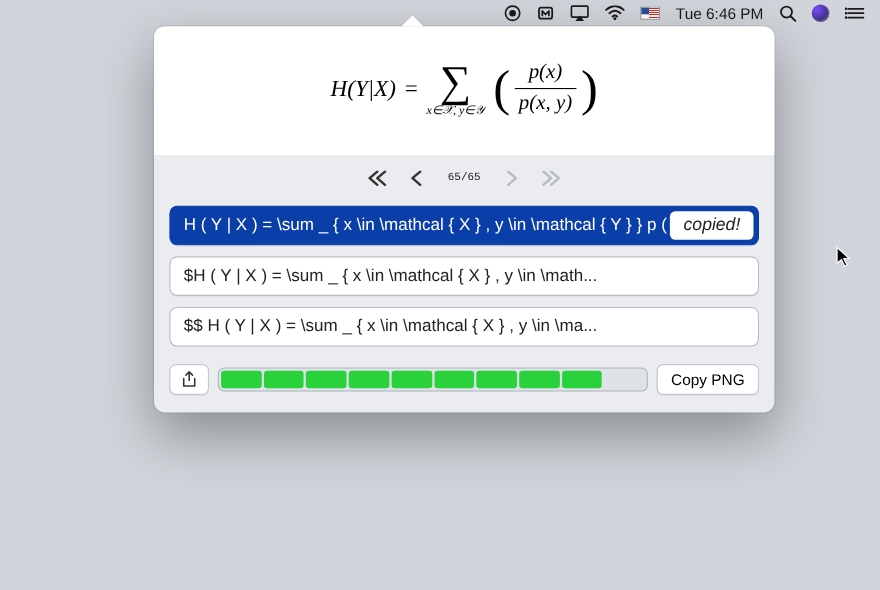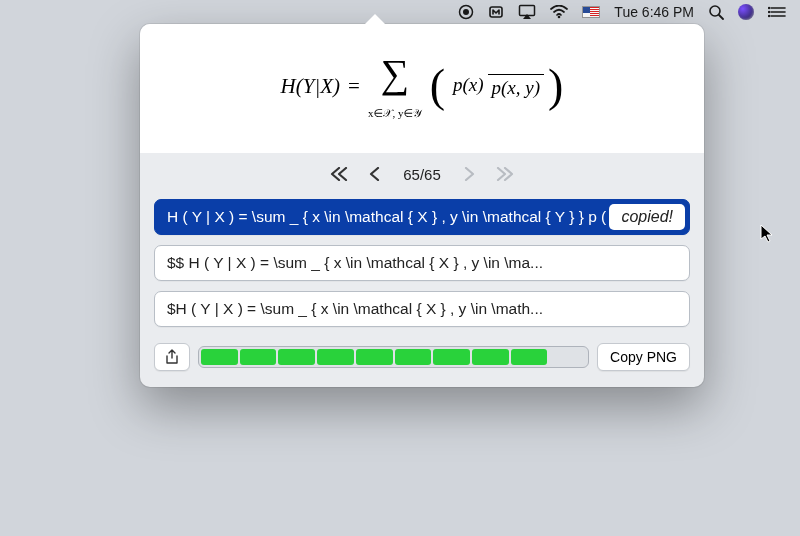--- a/index.html
+++ b/index.html
@@ -72,41 +72,41 @@
       gap: 8px;
       font-size: 21px;
       font-style: italic;
     }
     .formula .op { font-style: normal; }
     .sum-block {
       display: inline-flex; flex-direction: column; align-items: center; font-style: normal;
       line-height: 1;
     }
     .sum-block .sigma { font-size: 40px; }
-    .sum-block .sub { font-size: 11px; margin-top: 14px; }
+    .sum-block .sub { font-size: 11px; font-style: italic; margin-top: 2px; }
     .paren { display: inline-flex; align-items: center; gap: 4px; }
     .big-paren { font-size: 46px; font-style: normal; line-height: 0.8; }
     .frac {
-      display: inline-flex; flex-direction: row; align-items: center; font-style: italic;
+      display: inline-flex; flex-direction: column; align-items: center; font-style: italic;
       line-height: 1.2; font-size: 19px;
     }
     .frac .num { padding: 0 4px 2px; }
     .frac .den { border-top: 1.5px solid #000; padding: 2px 4px 0; font-family: Liberation Serif, serif; }
     
     .pager {
       display: flex; align-items: center; justify-content: center; gap: 12px;
       padding: 10px 0 14px;
     }
     .pager-btn {
       width: 24px; height: 22px; border-radius: 5px;
       display: inline-flex; align-items: center; justify-content: center;
       font-size: 15px; color: #222; background: transparent; border: none;
     }
     .pager-btn.disabled { color: #b8bcc2; }
-    .pager-count { font-size: 15px; color: #222; padding: 0 4px; }
+    .pager-count { font-size: 10px; color: #222; padding: 0 4px; font-family: Liberation Mono, monospace; }
     
     .results { padding: 0 14px; display: flex; flex-direction: column; gap: 10px; }
     .result {
       position: relative;
       background: #fff;
       border: 1px solid #b8bec6;
       border-radius: 7px;
       padding: 8px 12px;
       font-size: 15.5px;
       color: #222;
@@ -264,24 +264,24 @@
         </svg>
     </button>
   </div>
 
   <div class="results">
     <div class="result selected">
       <span>H ( Y | X ) = \sum _ { x \in \mathcal { X } , y \in \mathcal { Y } } p ( x , y ) \log ( \frac { p ( x ) } { p ( x , y ) } )</span>
       <span class="copied-badge">copied!</span>
     </div>
     <div class="result">
+      <span>$H ( Y | X ) = \sum _ { x \in \mathcal { X } , y \in \math...</span>
+    </div>
+    <div class="result">
       <span>$$ H ( Y | X ) = \sum _ { x \in \mathcal { X } , y \in \ma...</span>
-    </div>
-    <div class="result">
-      <span>$H ( Y | X ) = \sum _ { x \in \mathcal { X } , y \in \math...</span>
     </div>
   </div>
 
   <div class="bottom">
     <div class="bottom-row">
       <button class="share-btn">
         <svg width="14" height="16" viewBox="0 0 14 16">
             <path d="M7 1 L7 9 M7 1 L4 4 M7 1 L10 4" fill="none" stroke="#333" stroke-width="1.4" stroke-linecap="round" stroke-linejoin="round"></path>
             <path d="M2 7 V14 H12 V7" fill="none" stroke="#333" stroke-width="1.4" stroke-linecap="round" stroke-linejoin="round"></path>
           </svg>

